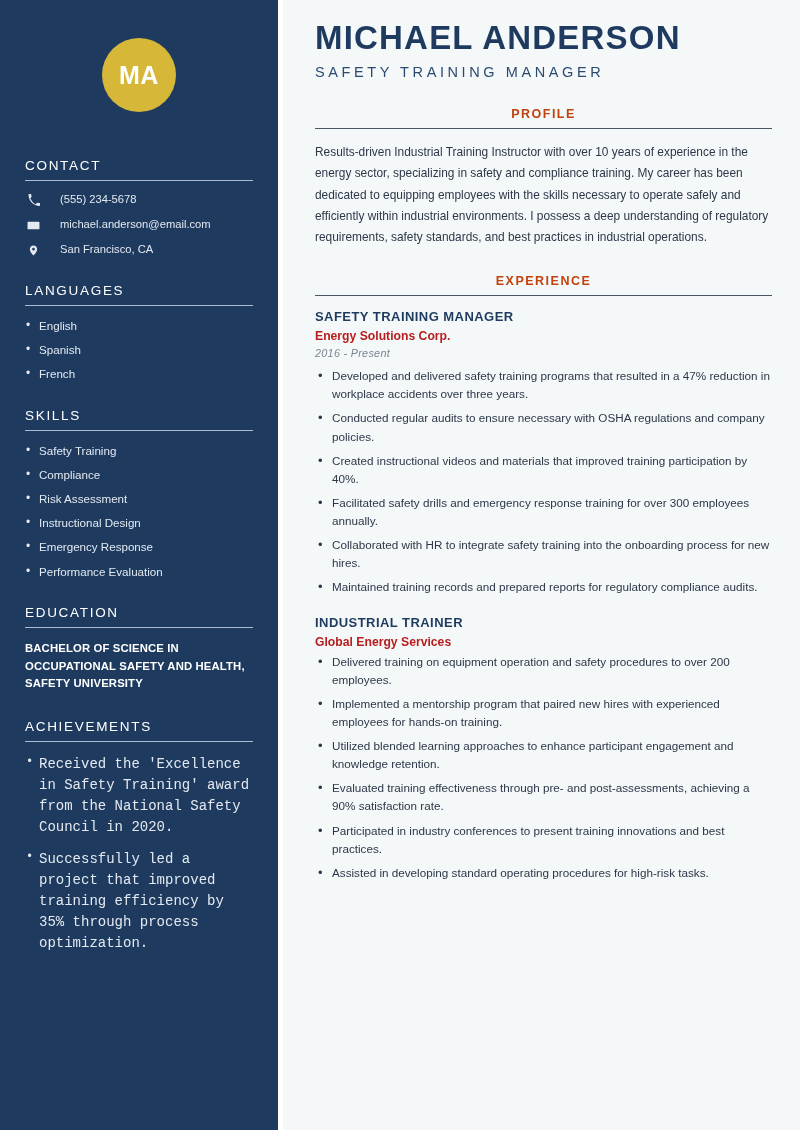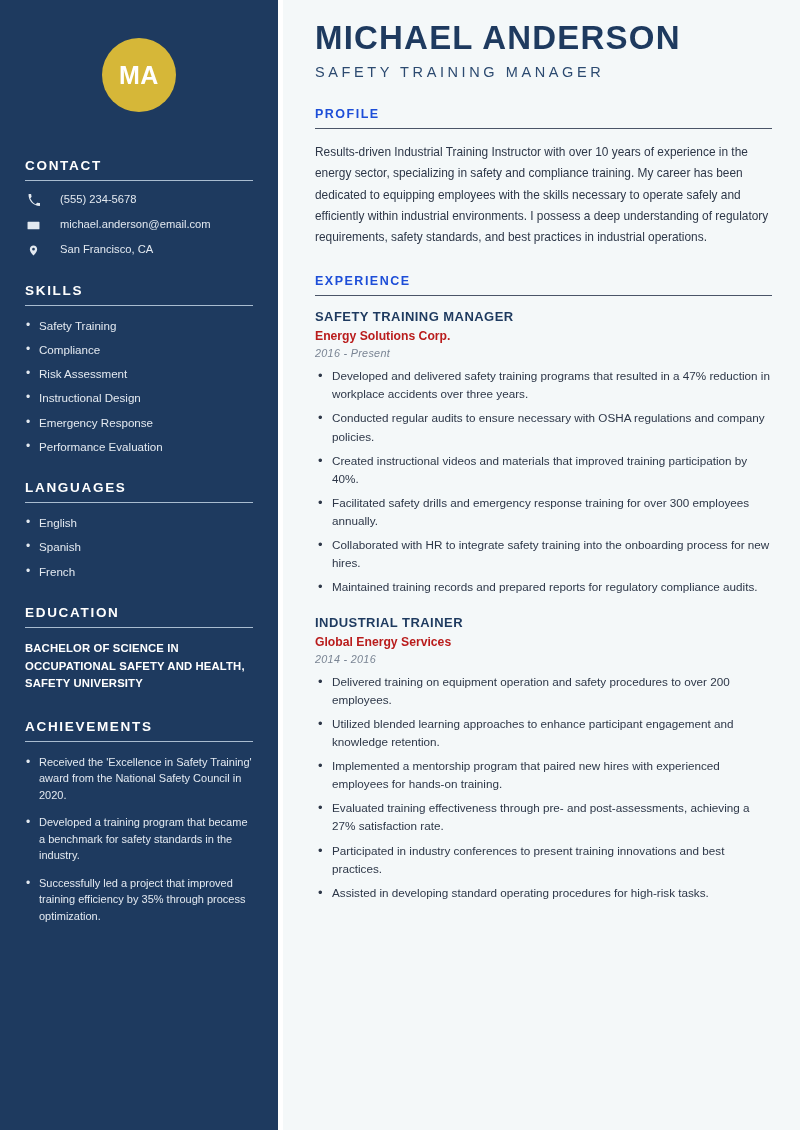--- a/index.html
+++ b/index.html
@@ -50,21 +50,21 @@
     font-weight: bold;
     letter-spacing: 0.5px;
     line-height: 1;
   }
 
   .side-section { margin-bottom: 26px; }
 
   .side-heading {
     color: #ffffff;
     font-size: 13.5px;
-    font-weight: bold;
+    font-weight: normal;
     letter-spacing: 1.7px;
     text-transform: uppercase;
     padding-bottom: 7px;
   }
   .side-rule {
     height: 1px;
     background: #a9bcd0;
     margin-bottom: 12px;
   }
 
@@ -112,24 +112,25 @@
     font-weight: bold;
     line-height: 1.55;
     letter-spacing: 0.15px;
     text-transform: uppercase;
   }
 
   ul.achieve-list { list-style: none; }
   ul.achieve-list li {
     position: relative;
     color: #e3e9f0;
-    font-size: 11px;
+    font-size: 14px;
     line-height: 1.5;
     padding-left: 14px;
     margin-bottom: 11px;
+    font-family: Liberation Mono, monospace;
   }
   ul.achieve-list li::before {
     content: "•";
     position: absolute;
     left: 1px;
     top: -1px;
     font-size: 12px;
     color: #e3e9f0;
   }
 
@@ -159,26 +160,27 @@
     font-size: 14.5px;
     letter-spacing: 3.6px;
     text-transform: uppercase;
     margin-top: 8px;
     margin-bottom: 27px;
   }
 
   .main-section { margin-bottom: 3px; }
 
   .main-heading {
-    color: #1d4ed8;
+    color: #c2410c;
     font-size: 12.5px;
     font-weight: bold;
     letter-spacing: 1.5px;
     text-transform: uppercase;
     padding-bottom: 7px;
+    text-align: center;
   }
   .main-rule {
     height: 1px;
     background: #4a5568;
     margin-bottom: 13px;
   }
 
   .profile-text {
     color: #2d3748;
     font-size: 11.9px;
@@ -263,57 +265,56 @@
       </div>
 
       <div class="contact-row">
         <span class="contact-icon">
           <svg width="11" height="13" viewBox="0 0 24 24" fill="#e3e9f0">
             <path d="M12 1C7.6 1 4 4.6 4 9c0 6 8 14 8 14s8-8 8-14c0-4.4-3.6-8-8-8zm0 11a3 3 0 110-6 3 3 0 010 6z"></path>
           </svg>
         </span>
         <span class="contact-text">San Francisco, CA</span>
       </div>
+    </section>
+
+    <section class="side-section">
+      <div class="side-heading">LANGUAGES</div>
+      <div class="side-rule"></div>
+      <ul class="side-list">
+        <li>English</li>
+        <li>Spanish</li>
+        <li>French</li>
+      </ul>
     </section>
 
     <section class="side-section">
       <div class="side-heading">SKILLS</div>
       <div class="side-rule"></div>
       <ul class="side-list">
         <li>Safety Training</li>
         <li>Compliance</li>
         <li>Risk Assessment</li>
         <li>Instructional Design</li>
         <li>Emergency Response</li>
         <li>Performance Evaluation</li>
       </ul>
     </section>
 
     <section class="side-section">
-      <div class="side-heading">LANGUAGES</div>
-      <div class="side-rule"></div>
-      <ul class="side-list">
-        <li>English</li>
-        <li>Spanish</li>
-        <li>French</li>
-      </ul>
-    </section>
-
-    <section class="side-section">
       <div class="side-heading">EDUCATION</div>
       <div class="side-rule"></div>
       <div class="edu-block">BACHELOR OF SCIENCE IN OCCUPATIONAL SAFETY AND HEALTH, SAFETY UNIVERSITY</div>
     </section>
 
     <section class="side-section">
       <div class="side-heading">ACHIEVEMENTS</div>
       <div class="side-rule"></div>
       <ul class="achieve-list">
         <li>Received the 'Excellence in Safety Training' award from the National Safety Council in 2020.</li>
-        <li>Developed a training program that became a benchmark for safety standards in the industry.</li>
         <li>Successfully led a project that improved training efficiency by 35% through process optimization.</li>
       </ul>
     </section>
 
   </aside>
 
   <div class="divider-gap"></div>
 
   <main class="main">
 
@@ -340,26 +341,25 @@
           <li>Created instructional videos and materials that improved training participation by 40%.</li>
           <li>Facilitated safety drills and emergency response training for over 300 employees annually.</li>
           <li>Collaborated with HR to integrate safety training into the onboarding process for new hires.</li>
           <li>Maintained training records and prepared reports for regulatory compliance audits.</li>
         </ul>
       </div>
 
       <div class="exp-entry">
         <div class="exp-role">INDUSTRIAL TRAINER</div>
         <div class="exp-company">Global Energy Services</div>
-        <div class="exp-dates">2014 - 2016</div>
         <ul class="exp-bullets">
           <li>Delivered training on equipment operation and safety procedures to over 200 employees.</li>
+          <li>Implemented a mentorship program that paired new hires with experienced employees for hands-on training.</li>
           <li>Utilized blended learning approaches to enhance participant engagement and knowledge retention.</li>
-          <li>Implemented a mentorship program that paired new hires with experienced employees for hands-on training.</li>
-          <li>Evaluated training effectiveness through pre- and post-assessments, achieving a 27% satisfaction rate.</li>
+          <li>Evaluated training effectiveness through pre- and post-assessments, achieving a 90% satisfaction rate.</li>
           <li>Participated in industry conferences to present training innovations and best practices.</li>
           <li>Assisted in developing standard operating procedures for high-risk tasks.</li>
         </ul>
       </div>
 
     </section>
 
   </main>
 
 </div>

